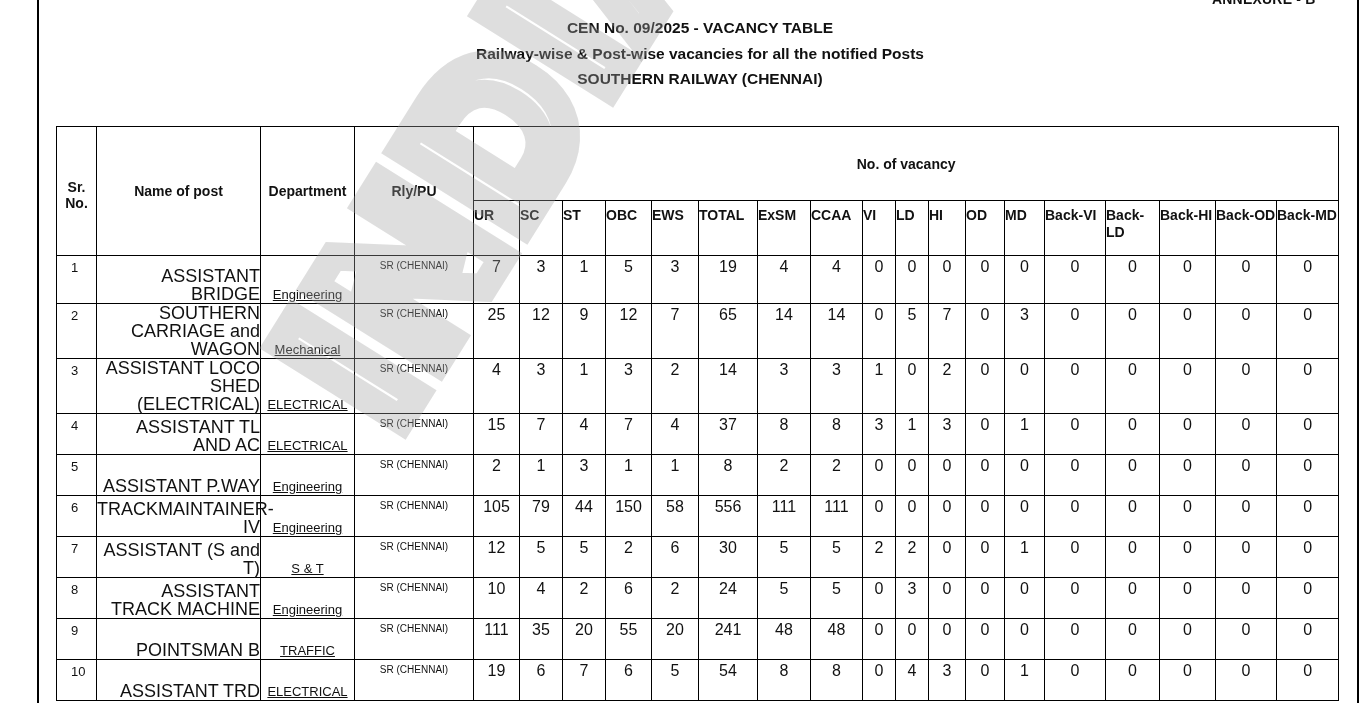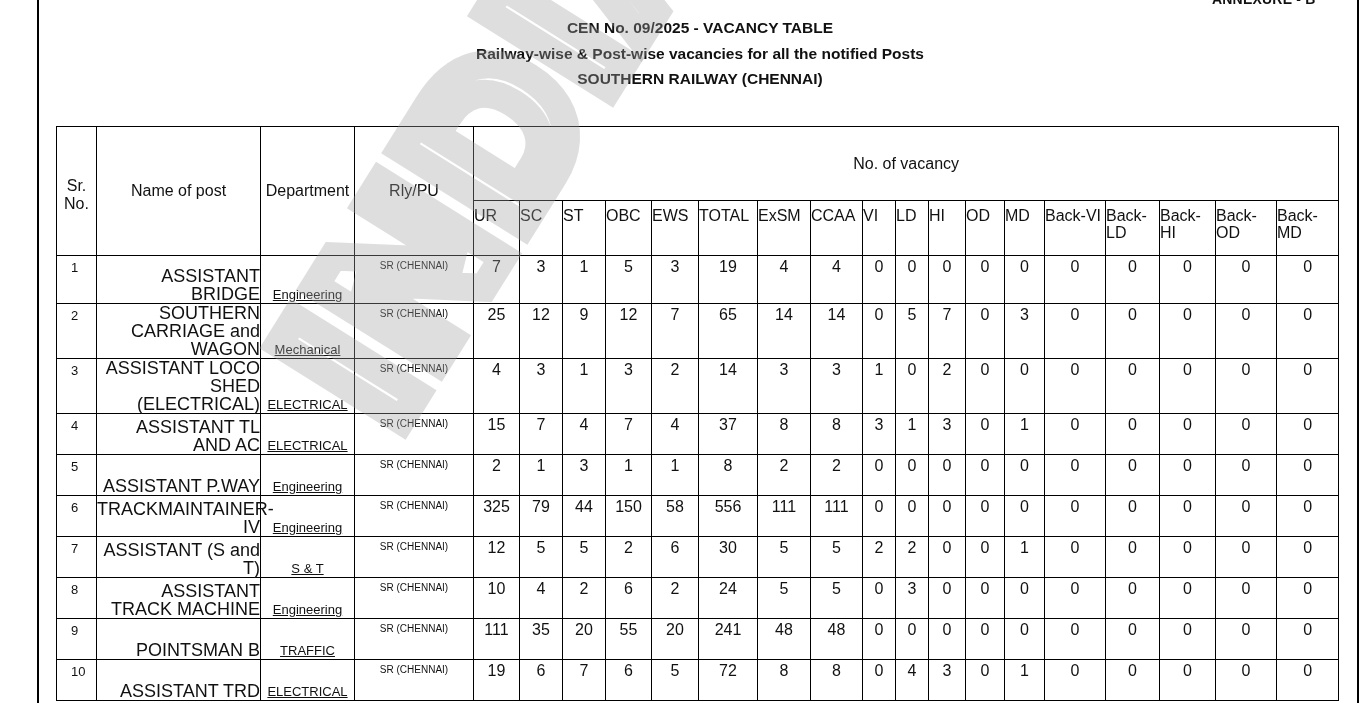--- a/index.html
+++ b/index.html
@@ -25,21 +25,21 @@
       transform: rotate(-58deg); transform-origin: left top;
       letter-spacing: 10px; white-space: nowrap; pointer-events: none; z-index: 5;
       font-family: "Liberation Sans", sans-serif;
     }
     table.vac {
       position: absolute; left: 56px; top: 126px;
       border-collapse: collapse; table-layout: fixed; width: 1278px;
       font-size: 13px;
     }
     table.vac th, table.vac td { border: 1.5px solid #000; padding: 0; }
-    table.vac th { font-weight: normal; font-size: 16px; }
+    table.vac th { font-weight: bold; font-size: 14px; }
     th.h-main { height: 73px; text-align: center; vertical-align: middle; }
     th.h-group { height: 73px; vertical-align: middle; text-align: center; }
     th.h-sub { height: 48px; vertical-align: top; text-align: left; padding-top: 6px !important; line-height: 17px; }
     td.sr { vertical-align: top; text-align: left; padding-left: 14px !important; padding-top: 4px !important; font-size: 13px; }
     td.post { vertical-align: bottom; text-align: right; font-size: 18px; line-height: 18px; }
     td.dept { vertical-align: bottom; text-align: center; font-size: 13px; padding-bottom: 1px !important; text-decoration: underline; }
     td.rly { vertical-align: top; text-align: center; font-size: 10px; line-height: 19px; }
     td.num { vertical-align: top; text-align: center; font-size: 16px; padding-top: 2px !important; }
     tr.row1 td { height: 43px; }
     tr.rowN td { height: 36px; }
@@ -231,21 +231,21 @@
         <td class="num">0</td>
         <td class="num">0</td>
         <td class="num">0</td>
         <td class="num">0</td>
       </tr>
       <tr class="rowN">
         <td class="sr">6</td>
         <td class="post">TRACKMAINTAINER-IV</td>
         <td class="dept">Engineering</td>
         <td class="rly">SR (CHENNAI)</td>
-        <td class="num">325</td>
+        <td class="num">105</td>
         <td class="num">79</td>
         <td class="num">44</td>
         <td class="num">150</td>
         <td class="num">58</td>
         <td class="num">556</td>
         <td class="num">111</td>
         <td class="num">111</td>
         <td class="num">0</td>
         <td class="num">0</td>
         <td class="num">0</td>
@@ -332,21 +332,21 @@
       <tr class="rowN">
         <td class="sr">10</td>
         <td class="post">ASSISTANT TRD</td>
         <td class="dept">ELECTRICAL</td>
         <td class="rly">SR (CHENNAI)</td>
         <td class="num">19</td>
         <td class="num">6</td>
         <td class="num">7</td>
         <td class="num">6</td>
         <td class="num">5</td>
-        <td class="num">72</td>
+        <td class="num">54</td>
         <td class="num">8</td>
         <td class="num">8</td>
         <td class="num">0</td>
         <td class="num">4</td>
         <td class="num">3</td>
         <td class="num">0</td>
         <td class="num">1</td>
         <td class="num">0</td>
         <td class="num">0</td>
         <td class="num">0</td>

